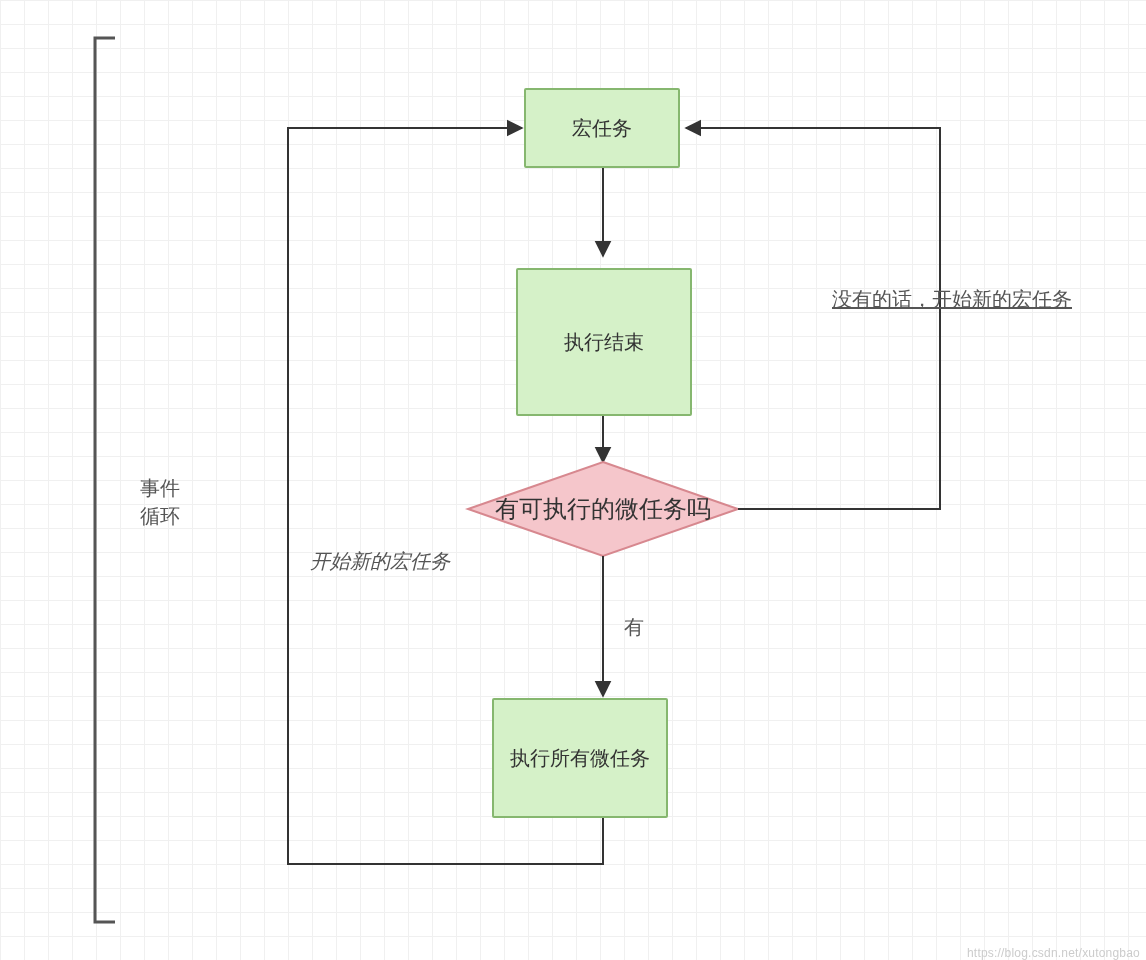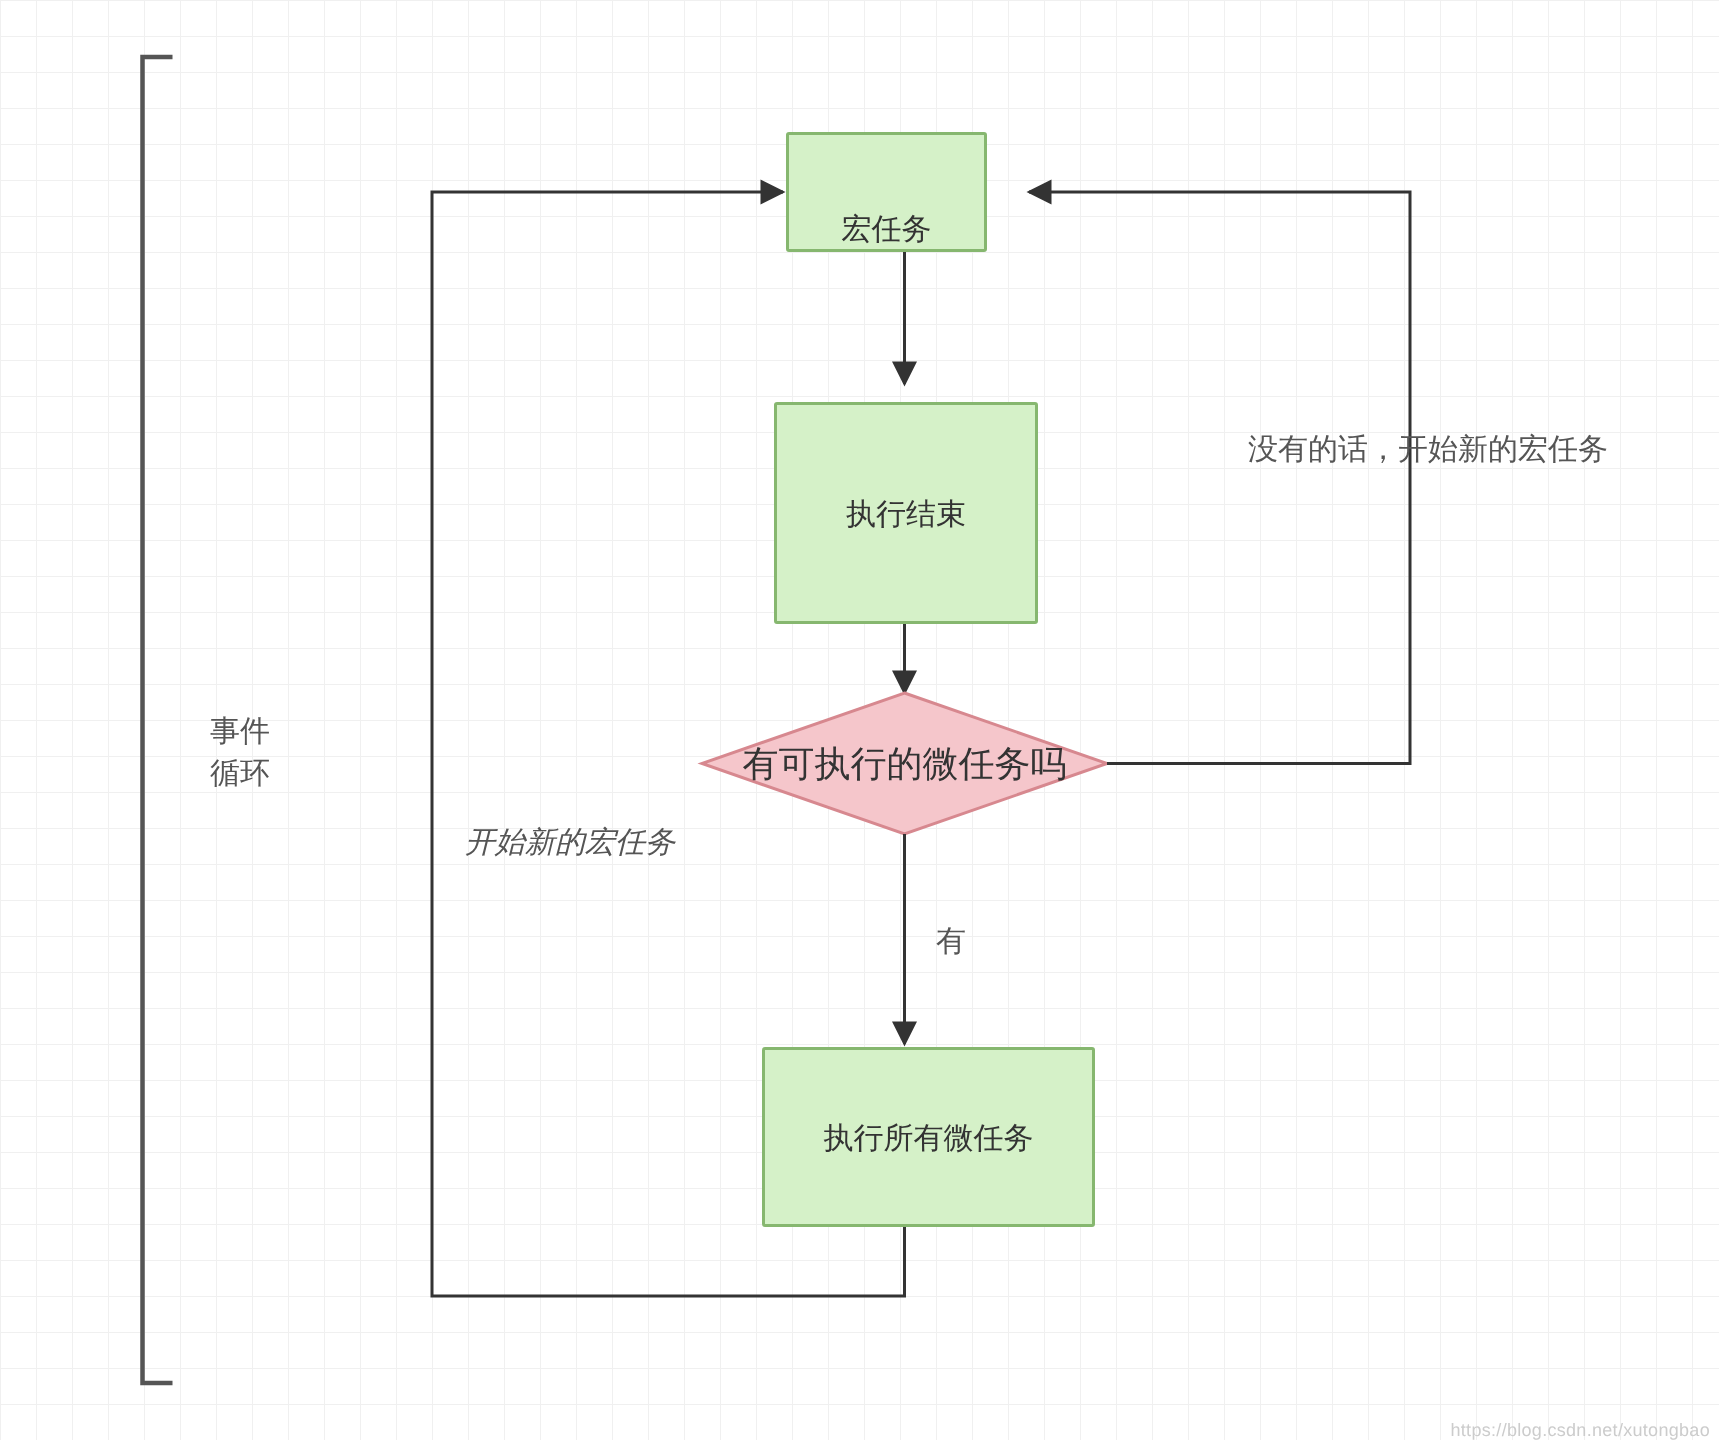--- a/index.html
+++ b/index.html
@@ -87,35 +87,35 @@
   <polyline points="603,818 603,864 288,864 288,128 522,128" stroke="#333" stroke-width="2" fill="none" marker-end="url(#arrow)"></polyline>
 
   <polyline points="738,509 940,509 940,128 686,128" stroke="#333" stroke-width="2" fill="none" marker-end="url(#arrow)"></polyline>
 </svg>
 
 <div class="label-multi" style="left:140px; top:462px;margin-top:12px;">
   <span>事件</span><br>
   <span>循环</span>
 </div>
 
-<div class="node rect" style="left:524px; top:88px; width:134px; height:80px;align-items:flex-end;">
+<div class="node rect" style="left:524px; top:88px; width:156px; height:80px;">
   <span>宏任务</span>
 </div>
 
 <div class="node rect" style="left:516px; top:268px; width:176px; height:148px;">
   <span>执行结束</span>
 </div>
 
 <div class="node" style="left:468px; top:492px; width:270px; height:34px; font-size:24px;">
   <span>有可执行的微任务吗</span>
 </div>
 
-<div class="node rect" style="left:492px; top:698px; width:222px; height:120px;margin-left:16px;">
+<div class="node rect" style="left:492px; top:698px; width:176px; height:120px;">
   <span>执行所有微任务</span>
 </div>
 
 <div class="label" style="left:310px; top:548px;font-style:italic;">开始新的宏任务</div>
 
-<div class="label" style="left:832px; top:286px;">没有的话，开始新的宏任务</div>
+<div class="label" style="left:832px; top:286px;text-decoration:underline;">没有的话，开始新的宏任务</div>
 
 <div class="label" style="left:624px; top:614px;">有</div>
 
 <div class="watermark">https://blog.csdn.net/xutongbao</div>
 
 </body></html>

